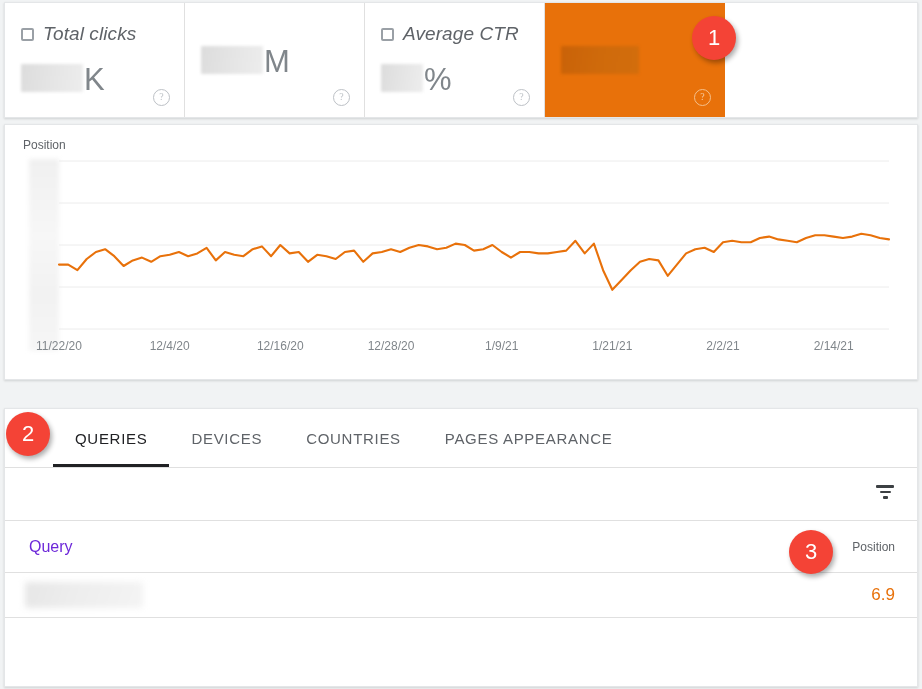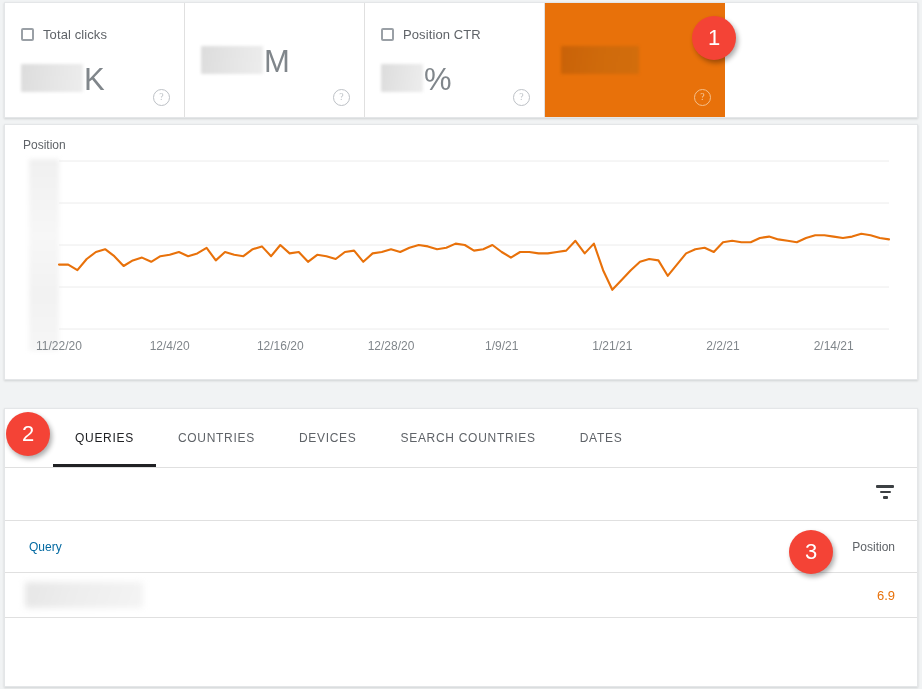--- a/index.html
+++ b/index.html
@@ -66,24 +66,25 @@
     left: 2px; top: -1px;
     width: 4px; height: 8px;
     border: solid #202124;
     border-width: 0 2px 2px 0;
     transform: rotate(42deg);
     display: none;
   }
   .cbox.checked .tick { display: block; }
 
   .metric-label {
-    font-size: 13px;
+    font-size: 19px;
     color: #5f6368;
     letter-spacing: .1px;
     white-space: nowrap;
+    font-style: italic;
   }
   .metric-card.selected .metric-label { color: #202124; }
 
   .metric-value {
     margin-top: 12px;
     display: flex;
     align-items: flex-end;
     height: 40px;
   }
   .redacted {
@@ -169,21 +170,21 @@
     height: 58px;
     border-bottom: 1px solid #e0e0e0;
     padding-left: 48px;
     display: flex;
     align-items: stretch;
   }
   .tab {
     display: flex;
     align-items: center;
     padding: 0 22px;
-    font-size: 12px;
+    font-size: 15px;
     letter-spacing: .7px;
     color: #5f6368;
     cursor: pointer;
     position: relative;
     white-space: nowrap;
   }
   .tab.active { color: #202124; font-weight: 500; }
   .tab.active::after {
     content: "";
     position: absolute;
@@ -217,22 +218,22 @@
   .table-head {
     position: relative;
     height: 51px;
     border-bottom: 1px solid #e0e0e0;
     display: flex;
     align-items: center;
   }
   .th-query {
     position: absolute;
     left: 24px;
-    font-size: 12px;
-    color: #0369a1;
+    font-size: 16px;
+    color: #6d28d9;
   }
   .th-position {
     position: absolute;
     right: 22px;
     font-size: 12px;
     color: #5f6368;
   }
   .table-row {
     position: relative;
     height: 44px;
@@ -244,21 +245,21 @@
     position: absolute;
     left: 20px;
     height: 26px;
     border-radius: 2px;
     background: linear-gradient(110deg,#e6e6e6 0%,#ededed 40%,#f4f4f4 100%);
     filter: blur(3px);
   }
   .cell-position {
     position: absolute;
     right: 22px;
-    font-size: 13px;
+    font-size: 17px;
     color: #e8710a;
   }
 
   
   .badge {
     position: absolute;
     width: 44px; height: 44px;
     border-radius: 50%;
     background: #f44336;
     color: #ffffff;
@@ -294,21 +295,21 @@
       <div class="metric-card">
         <div class="metric-value">
           <span class="redacted" style="width:62px"></span>
           <span class="unit">M</span>
         </div>
         <div class="help-icon">?</div>
       </div>
       <div class="metric-card">
         <div class="metric-head">
           <span class="cbox"></span>
-          <span class="metric-label">Position CTR</span>
+          <span class="metric-label">Average CTR</span>
         </div>
         <div class="metric-value">
           <span class="redacted" style="width:42px"></span>
           <span class="unit">%</span>
         </div>
         <div class="help-icon">?</div>
       </div>
       <div class="metric-card selected last">
         <div class="metric-value">
           <span class="redacted" style="width:78px"></span>
@@ -342,30 +343,27 @@
           </g>
         </svg></div>
   </div>
 
   <div class="tabs-panel">
     <div class="tabs-row" id="tabs-row">
         <div class="tab active">
           <span>QUERIES</span>
         </div>
         <div class="tab">
+          <span>DEVICES</span>
+        </div>
+        <div class="tab">
           <span>COUNTRIES</span>
         </div>
         <div class="tab">
-          <span>DEVICES</span>
-        </div>
-        <div class="tab">
-          <span>SEARCH COUNTRIES</span>
-        </div>
-        <div class="tab">
-          <span>DATES</span>
+          <span>PAGES APPEARANCE</span>
         </div>
       </div>
 
     <div class="filter-row">
       <div class="filter-icon">
         <i></i>
           <i></i>
           <i></i>
       </div>
     </div>

